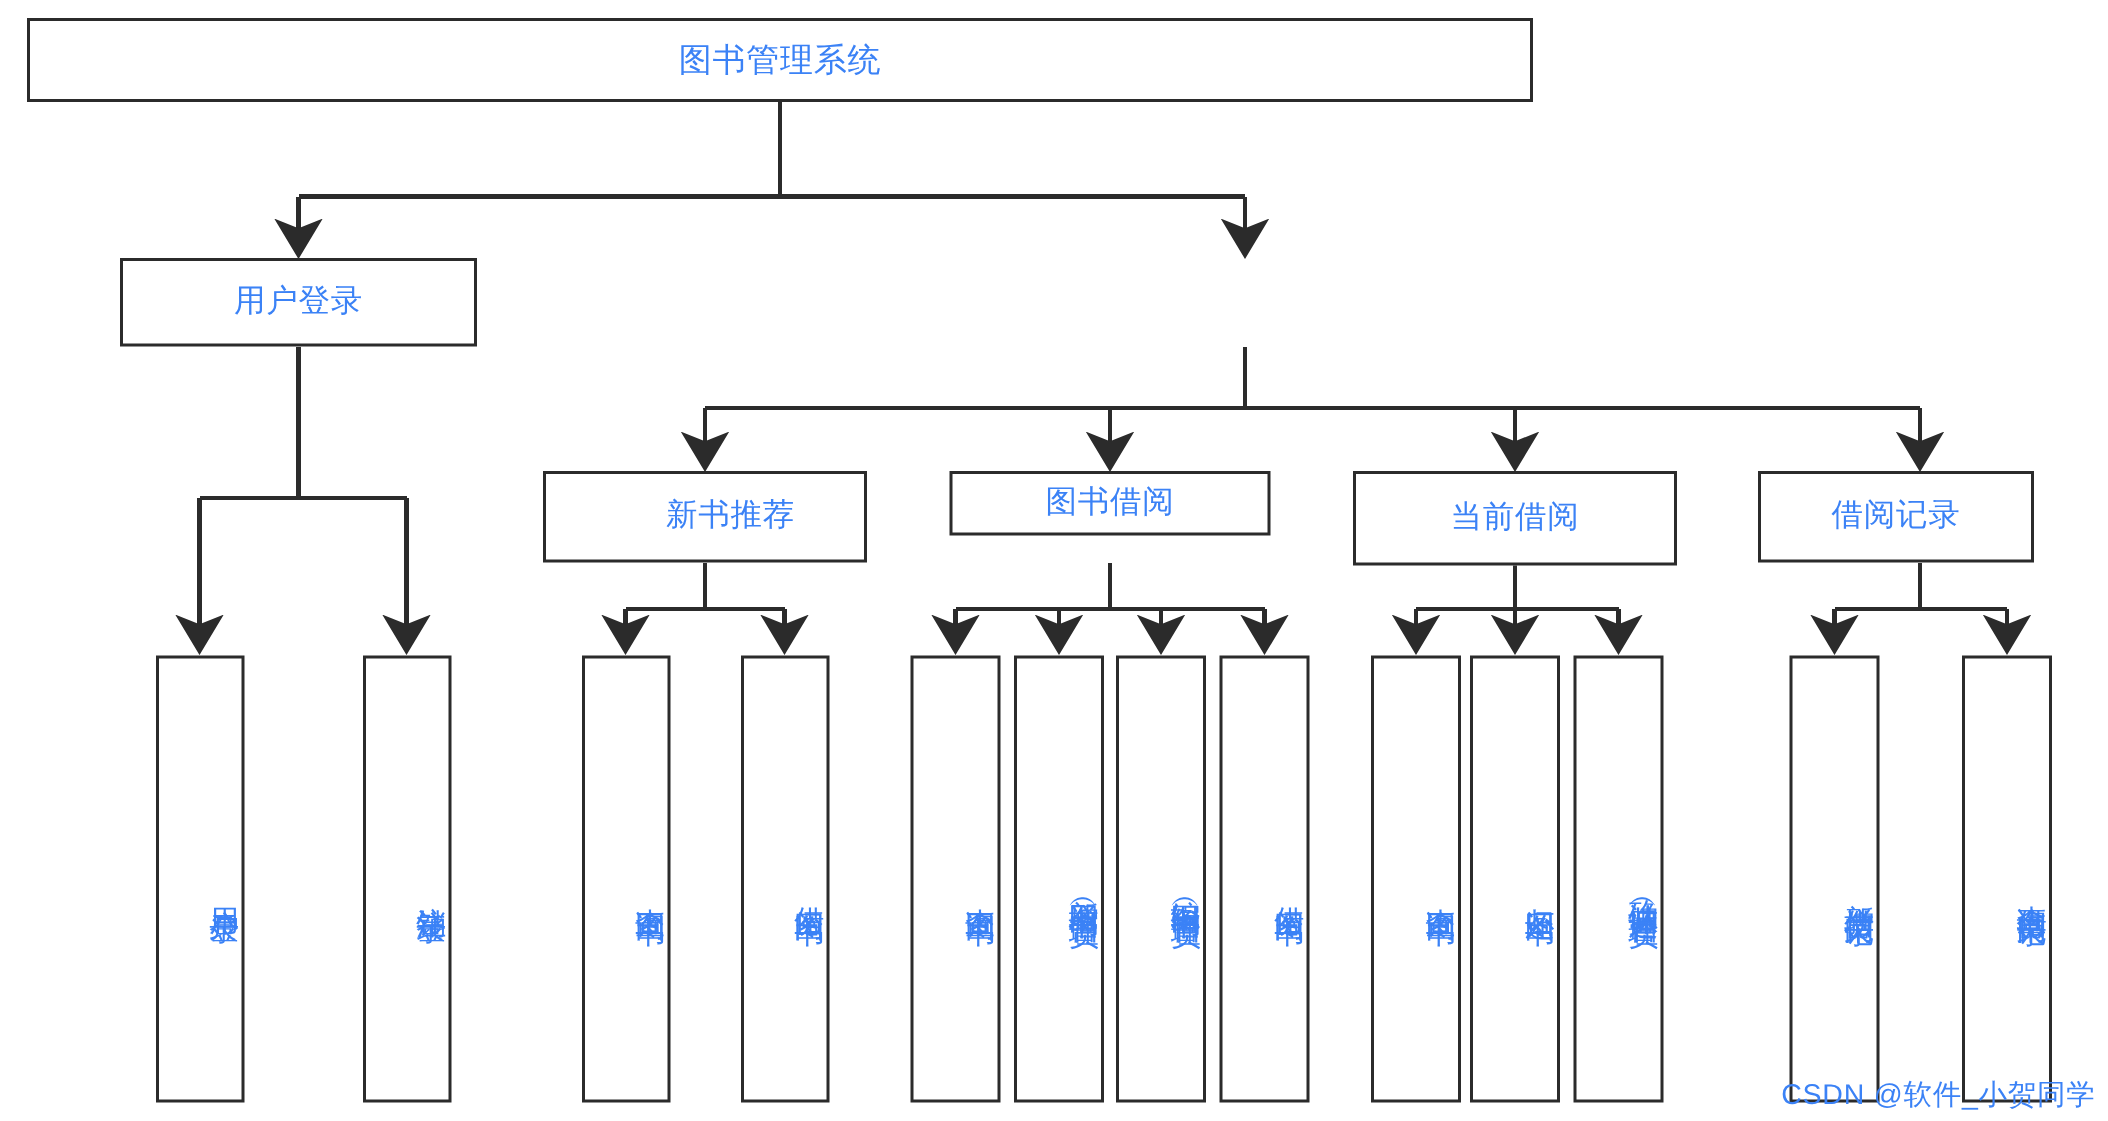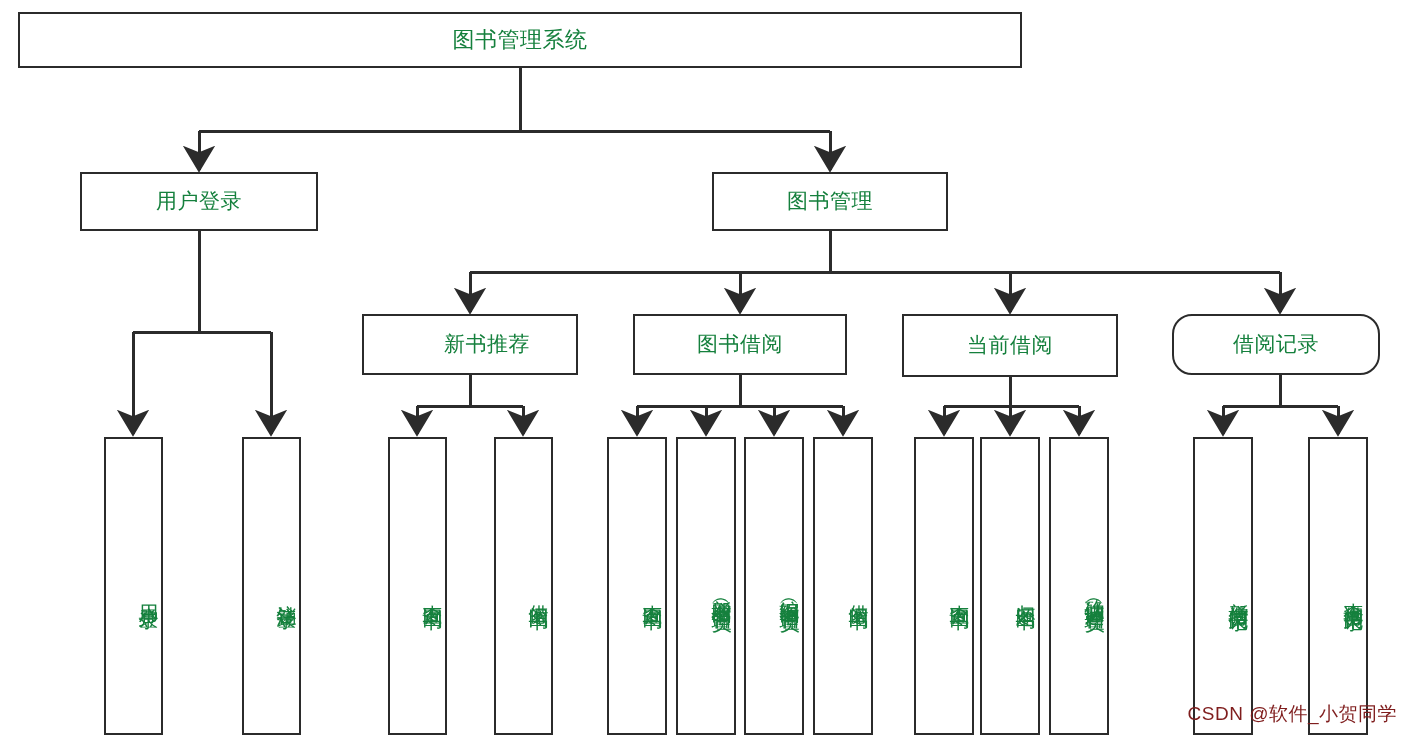--- a/index.html
+++ b/index.html
@@ -27,21 +27,21 @@
     pointer-events: none;
   }
   .node {
     position: absolute;
     box-sizing: border-box;
     border: 2px solid #2b2b2b;
     background: #ffffff;
     display: flex;
     align-items: center;
     justify-content: center;
-    color: #15803d;
+    color: #3b82f6;
     font-size: 21px;
     line-height: 1.25;
     letter-spacing: 0.5px;
     white-space: nowrap;
   }
   .node.root {
     font-size: 22px;
   }
   .node.leaf {
     font-size: 20px;
@@ -53,23 +53,23 @@
     letter-spacing: 2px;
     white-space: normal;
     overflow: hidden;
   }
   .node .label {
     display: block;
   }
   .watermark {
     position: absolute;
     right: 8px;
-    bottom: 20px;
+    bottom: 4px;
     font-size: 19px;
-    color: #7f1d1d;
+    color: #3b82f6;
     letter-spacing: 0.5px;
     white-space: nowrap;
     user-select: none;
     margin-top: 40px;
   }
 </style>
 </head>
 <body>
 
 <div id="canvas">
@@ -126,34 +126,31 @@
     </g>
   </svg>
 
   <div class="node root" style="left:18px; top:12px; width:1004px; height:56px;">
     <span class="label">图书管理系统</span>
   </div>
 
   <div class="node" style="left:80px; top:172px; width:238px; height:59px;">
     <span class="label">用户登录</span>
   </div>
-  <div class="node" style="left:712px; top:172px; width:236px; height:59px;">
-    <span class="label">图书管理</span>
-  </div>
 
   <div class="node" style="left:362px; top:314px; width:216px; height:61px;padding-left:34px;">
     <span class="label">新书推荐</span>
   </div>
-  <div class="node" style="left:633px; top:314px; width:214px; height:61px;">
+  <div class="node" style="left:633px; top:314px; width:214px; height:43px;">
     <span class="label">图书借阅</span>
   </div>
   <div class="node" style="left:902px; top:314px; width:216px; height:63px;">
     <span class="label">当前借阅</span>
   </div>
-  <div class="node" style="left:1172px; top:314px; width:208px; height:61px;border-radius:20px;">
+  <div class="node" style="left:1172px; top:314px; width:184px; height:61px;">
     <span class="label">借阅记录</span>
   </div>
 
   <div class="node leaf" style="left:104px; top:437px; width:59px; height:298px;">
     <span class="label">用户登录</span>
   </div>
   <div class="node leaf" style="left:242px; top:437px; width:59px; height:298px;">
     <span class="label">注销登录</span>
   </div>
 

